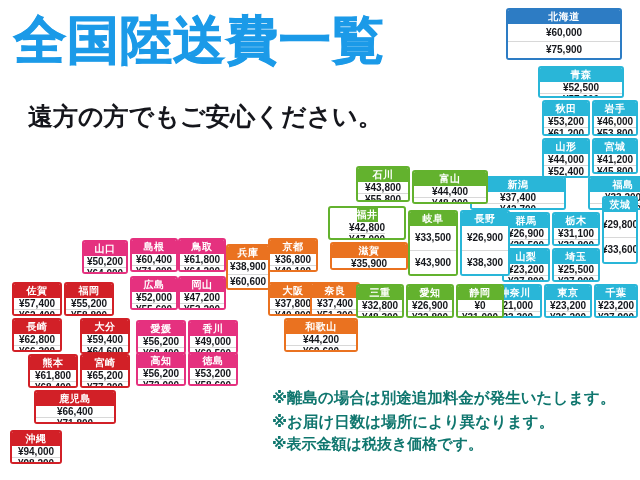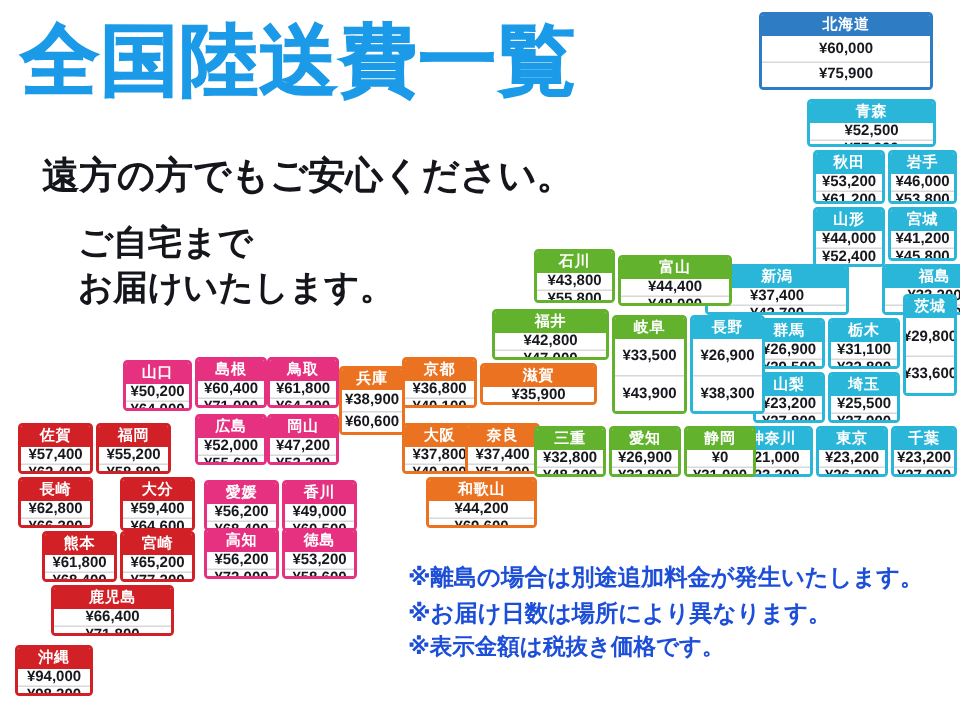--- a/index.html
+++ b/index.html
@@ -23,21 +23,21 @@
   .sub1{
     position:absolute;left:28px;top:100px;
     font-size:25px;font-weight:bold;color:#15161c;white-space:nowrap;
   }
   .sub2{
     position:absolute;left:52px;top:146px;
     font-size:23px;font-weight:bold;color:#15161c;white-space:nowrap;line-height:30px;
   }
 
   
-  .notes{position:absolute;left:272px;top:374px;width:364px;color:#1d4ed8;}
+  .notes{position:absolute;left:272px;top:386px;width:364px;color:#0f766e;}
   .note-lg{font-size:15.5px;font-weight:bold;line-height:24px;white-space:nowrap;}
   .note-sm{font-size:15px;font-weight:bold;line-height:20px;white-space:nowrap;}
 
   
   .card{
     position:absolute;
     box-sizing:border-box;
     border:2px solid #888;
     border-radius:3px;
     background:#ffffff;
@@ -72,24 +72,20 @@
   .t-red    {border-color:#d22027;}
   .t-red    .hd{background:#d22027;}
 </style>
 </head>
 <body>
 
 <div id="stage">
 
   <div class="title">全国陸送費一覧</div>
   <div class="sub1">遠方の方でもご安心ください。</div>
-  <div class="sub2">
-    <div>ご自宅まで</div>
-    <div>お届けいたします。</div>
-  </div>
 
   <div id="cards">
       <div class="card t-blue" style="left: 506px; top: 8px; width: 116px; height: 52px;">
         <div class="hd">北海道</div>
         <div class="vals">
           <div class="v">¥60,000</div>
           <div class="v">¥75,900</div>
         </div>
       </div>
       <div class="card t-cyan" style="left: 538px; top: 66px; width: 86px; height: 32px;">
@@ -204,42 +200,42 @@
           <div class="v">¥55,800</div>
         </div>
       </div>
       <div class="card t-green" style="left: 412px; top: 170px; width: 76px; height: 34px;">
         <div class="hd">富山</div>
         <div class="vals">
           <div class="v">¥44,400</div>
           <div class="v">¥48,000</div>
         </div>
       </div>
-      <div class="card t-green" style="left: 328px; top: 206px; width: 78px; height: 34px;">
+      <div class="card t-green" style="left: 328px; top: 206px; width: 78px; height: 34px; align-items: center;">
         <div class="hd">福井</div>
         <div class="vals">
           <div class="v">¥42,800</div>
           <div class="v">¥47,000</div>
         </div>
       </div>
       <div class="card t-green" style="left: 408px; top: 210px; width: 50px; height: 66px;">
         <div class="hd">岐阜</div>
         <div class="vals">
           <div class="v">¥33,500</div>
           <div class="v">¥43,900</div>
         </div>
       </div>
       <div class="card t-cyan" style="left: 460px; top: 210px; width: 50px; height: 66px;">
         <div class="hd">長野</div>
         <div class="vals">
           <div class="v">¥26,900</div>
           <div class="v">¥38,300</div>
         </div>
       </div>
-      <div class="card t-orange" style="left: 320px; top: 242px; width: 78px; height: 28px;">
+      <div class="card t-orange" style="left: 330px; top: 242px; width: 78px; height: 28px;">
         <div class="hd">滋賀</div>
         <div class="vals">
           <div class="v">¥35,900</div>
           <div class="v">¥36,900</div>
         </div>
       </div>
       <div class="card t-orange" style="left: 268px; top: 238px; width: 50px; height: 34px;">
         <div class="hd">京都</div>
         <div class="vals">
           <div class="v">¥36,800</div>

